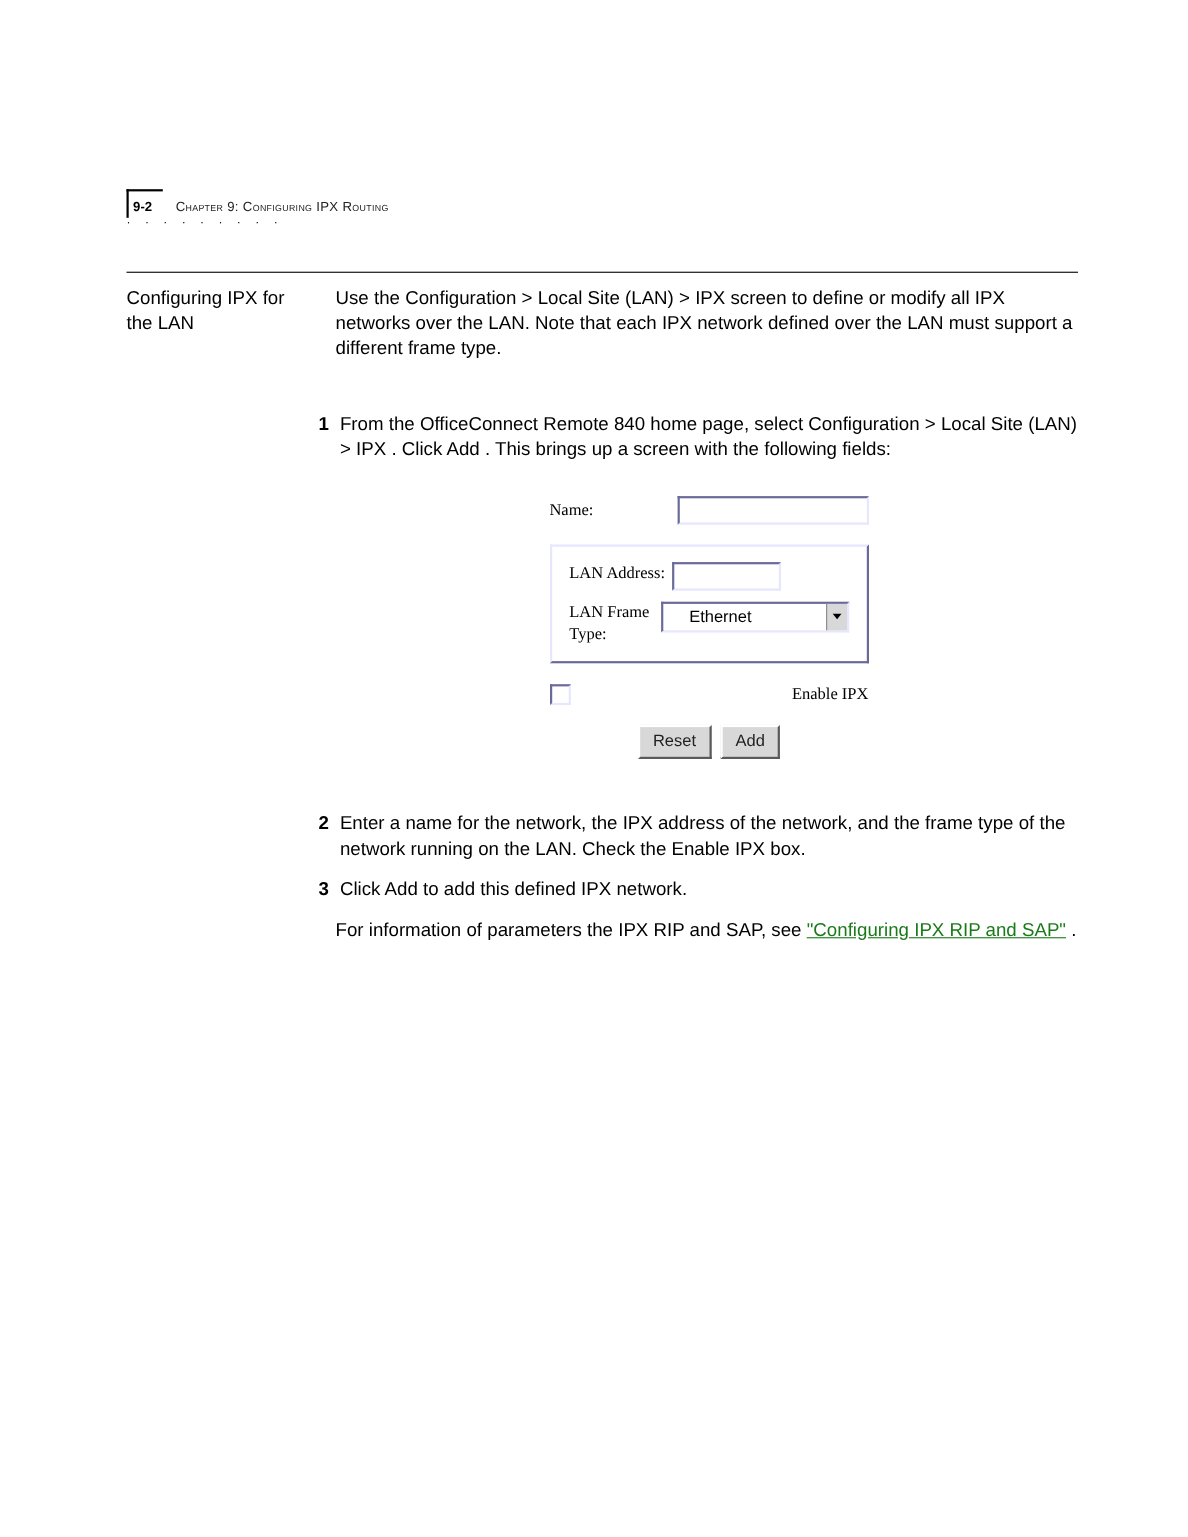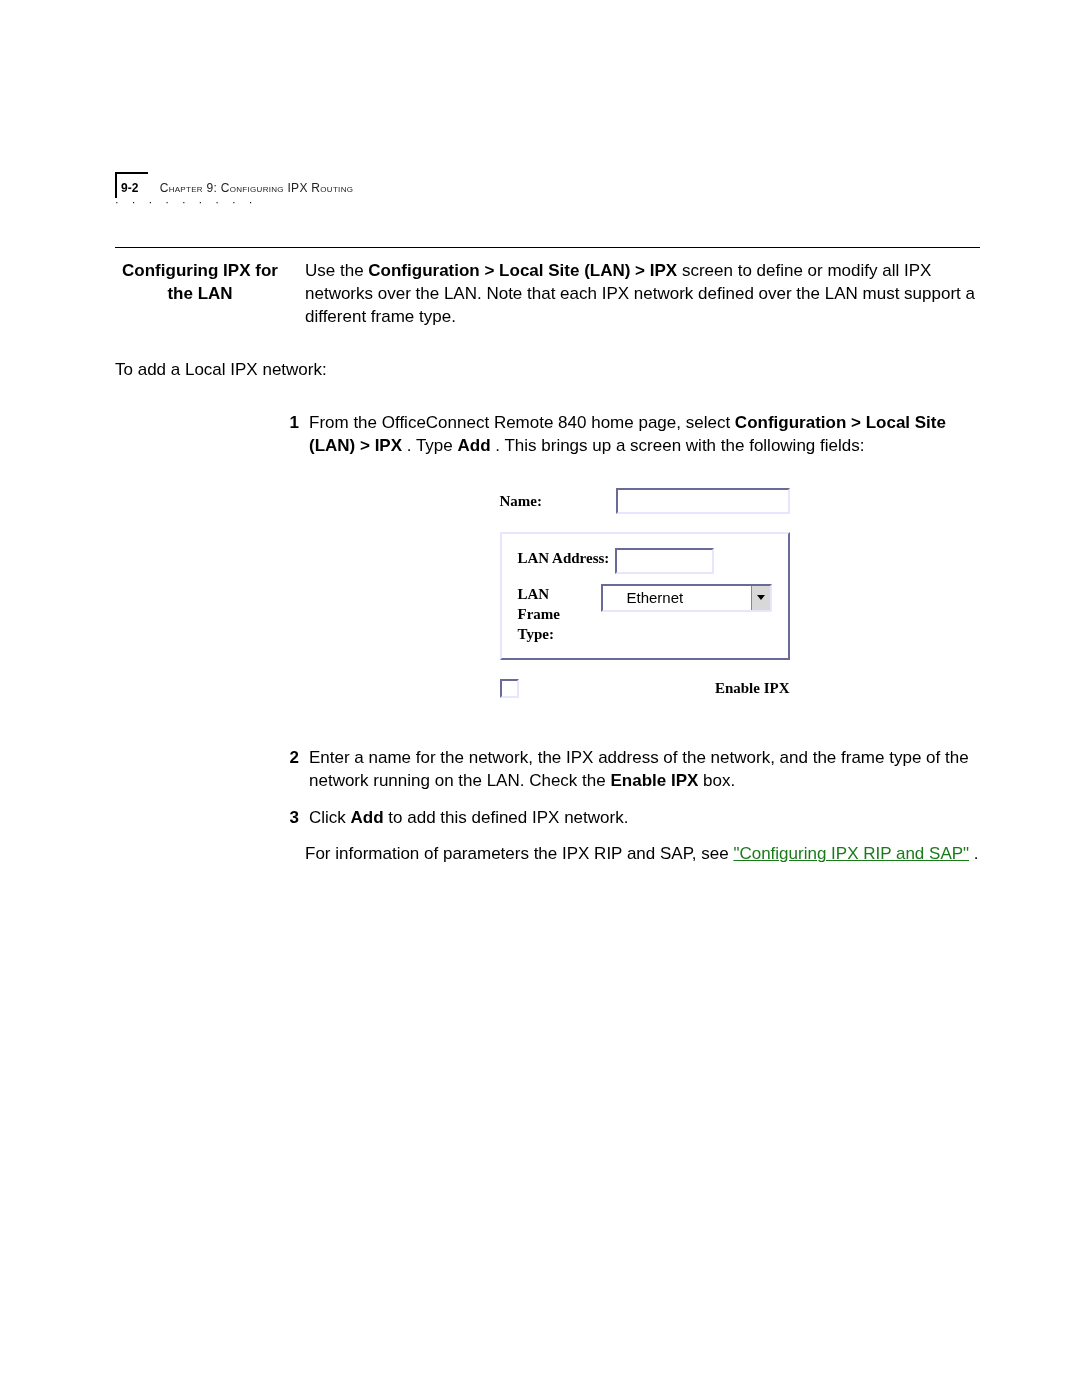--- a/index.html
+++ b/index.html
@@ -15,27 +15,27 @@
   .runhead .chap{font-variant:small-caps;letter-spacing:.3px;
     margin-left:8px;color:#222}
   .dots{position:absolute;left:115px;top:183px;font-size:11px;
     letter-spacing:5px;color:#000}
 
   .body{margin-top:80px}
   hr.rule{border:0;border-top:1px solid #000;margin:0 0 12px 0}
 
   
   .row{display:flex;align-items:flex-start;margin-bottom:16px}
-  .lcol{flex:0 0 190px;text-align:center;padding-right:20px;
-    box-sizing:border-box;font-weight:700}
+  .lcol{flex:0 0 190px;text-align:left;padding-right:20px;
+    box-sizing:border-box;font-weight:400}
   .rcol{flex:1 1 auto}
   .rcol p{margin:0 0 14px 0}
 
   a.xref{color:#1a7a1a;text-decoration:underline}
-  b{font-weight:700}
+  b{font-weight:400}
 
   
   .steps{list-style:none;margin:0;padding:0}
   .steps>li{display:flex;margin-bottom:14px}
   .steps>li>.n{flex:0 0 22px;text-align:right;font-weight:700;
     margin-left:-28px;margin-right:10px}
   .steps>li>.t{flex:1}
 
   
   .scr{width:290px;margin:30px auto 34px auto;
@@ -99,36 +99,33 @@
 
         <p>
           <span>Use the </span>
           <b>Configuration &gt; Local Site (LAN) &gt; IPX</b>
           <span> screen to define or modify all IPX networks over the LAN. Note that each IPX network defined over the LAN must support a different frame type.</span>
         </p>
       </div>
     </div>
 
     <div class="row">
-      <div class="rcol">
-        <p>To add a Local IPX network:</p>
-      </div>
     </div>
 
     <div class="row">
       <div class="lcol"></div>
       <div class="rcol">
         <ul class="steps">
 
           <li>
             <span class="n">1</span>
             <span class="t">
               <span>From the OfficeConnect Remote 840 home page, select </span>
               <b>Configuration &gt; Local Site (LAN) &gt; IPX</b>
-              <span>. Type </span>
+              <span>. Click </span>
               <b>Add</b>
               <span>. This brings up a screen with the following fields:</span>
 
               
               <div class="scr">
 
                 <div class="line">
                   <b>Name:</b>
                   <span class="textbox wide"></span>
                 </div>
@@ -147,20 +144,24 @@
                       </span>
                     </span>
                   </div>
                 </div>
 
                 <div class="line">
                   <span class="cb"></span>
                   <b>Enable IPX</b>
                 </div>
 
+                <div class="btnrow">
+                  <span class="btn95">Reset</span>
+                  <span class="btn95">Add</span>
+                </div>
               </div>
             </span>
           </li>
 
           <li>
             <span class="n">2</span>
             <span class="t">
               <span>Enter a name for the network, the IPX address of the network, and the frame type of the network running on the LAN. Check the </span>
               <b>Enable IPX</b>
               <span> box.</span>

